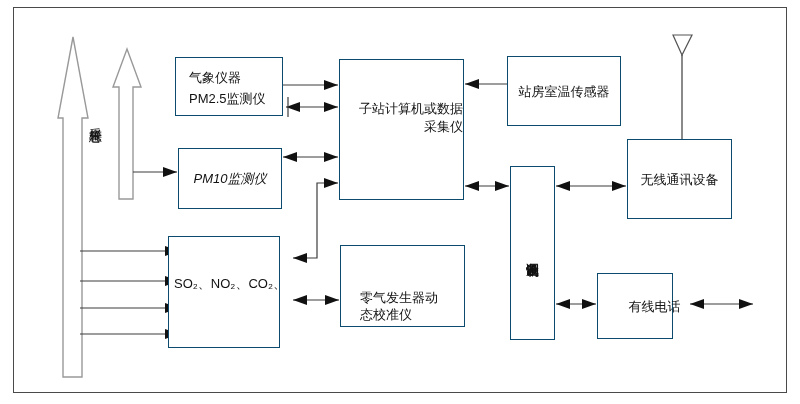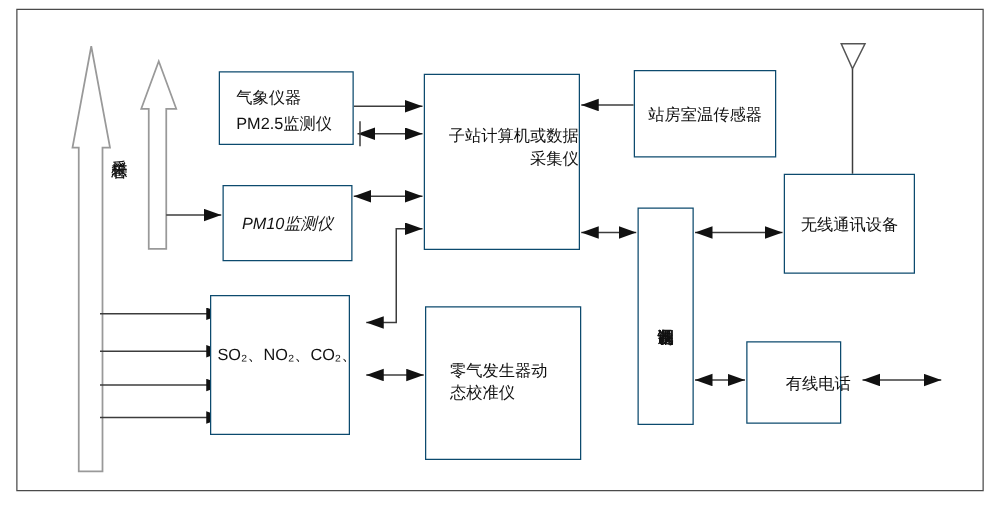--- a/index.html
+++ b/index.html
@@ -17,21 +17,21 @@
     position:absolute;border:1px solid #0c4a6e;background:#fff;
     box-sizing:border-box;font-size:13px;line-height:17px;
   }
   .box span{display:block;white-space:nowrap;}
   .center{display:flex;align-items:center;justify-content:center;}
   .b-weather{left:175px;top:57px;width:108px;height:59px;padding:9px 0 0 13px;line-height:21px;}
   .b-pm10{left:178px;top:148px;width:104px;height:61px;font-style:italic;}
   .b-so2{left:168px;top:236px;width:112px;height:112px;padding:38px 0 0 5px;line-height:17px;}
   .b-substation{left:339px;top:59px;width:125px;height:141px;padding:40px 0 0 10px;line-height:18px;text-align:right;}
   .b-sensor{left:507px;top:56px;width:114px;height:70px;}
-  .b-zerogas{left:340px;top:245px;width:125px;height:123px;padding:43px 0 0 19px;line-height:17px;font-family:Liberation Mono, monospace;}
+  .b-zerogas{left:340px;top:245px;width:125px;height:82px;padding:43px 0 0 19px;line-height:17px;}
   .b-modem{left:510px;top:166px;width:45px;height:174px;}
   .b-modem .vtext{writing-mode:vertical-rl;text-orientation:upright;letter-spacing:0;}
   .b-wireless{left:627px;top:139px;width:105px;height:80px;}
   .b-phone{left:597px;top:273px;width:76px;height:66px;padding-left:39px;}
   .manifold-label{
     position:absolute;left:88px;top:117px;width:16px;height:60px;
     font-size:13px;writing-mode:vertical-rl;text-orientation:upright;
     letter-spacing:1px;
   }
 </style>

